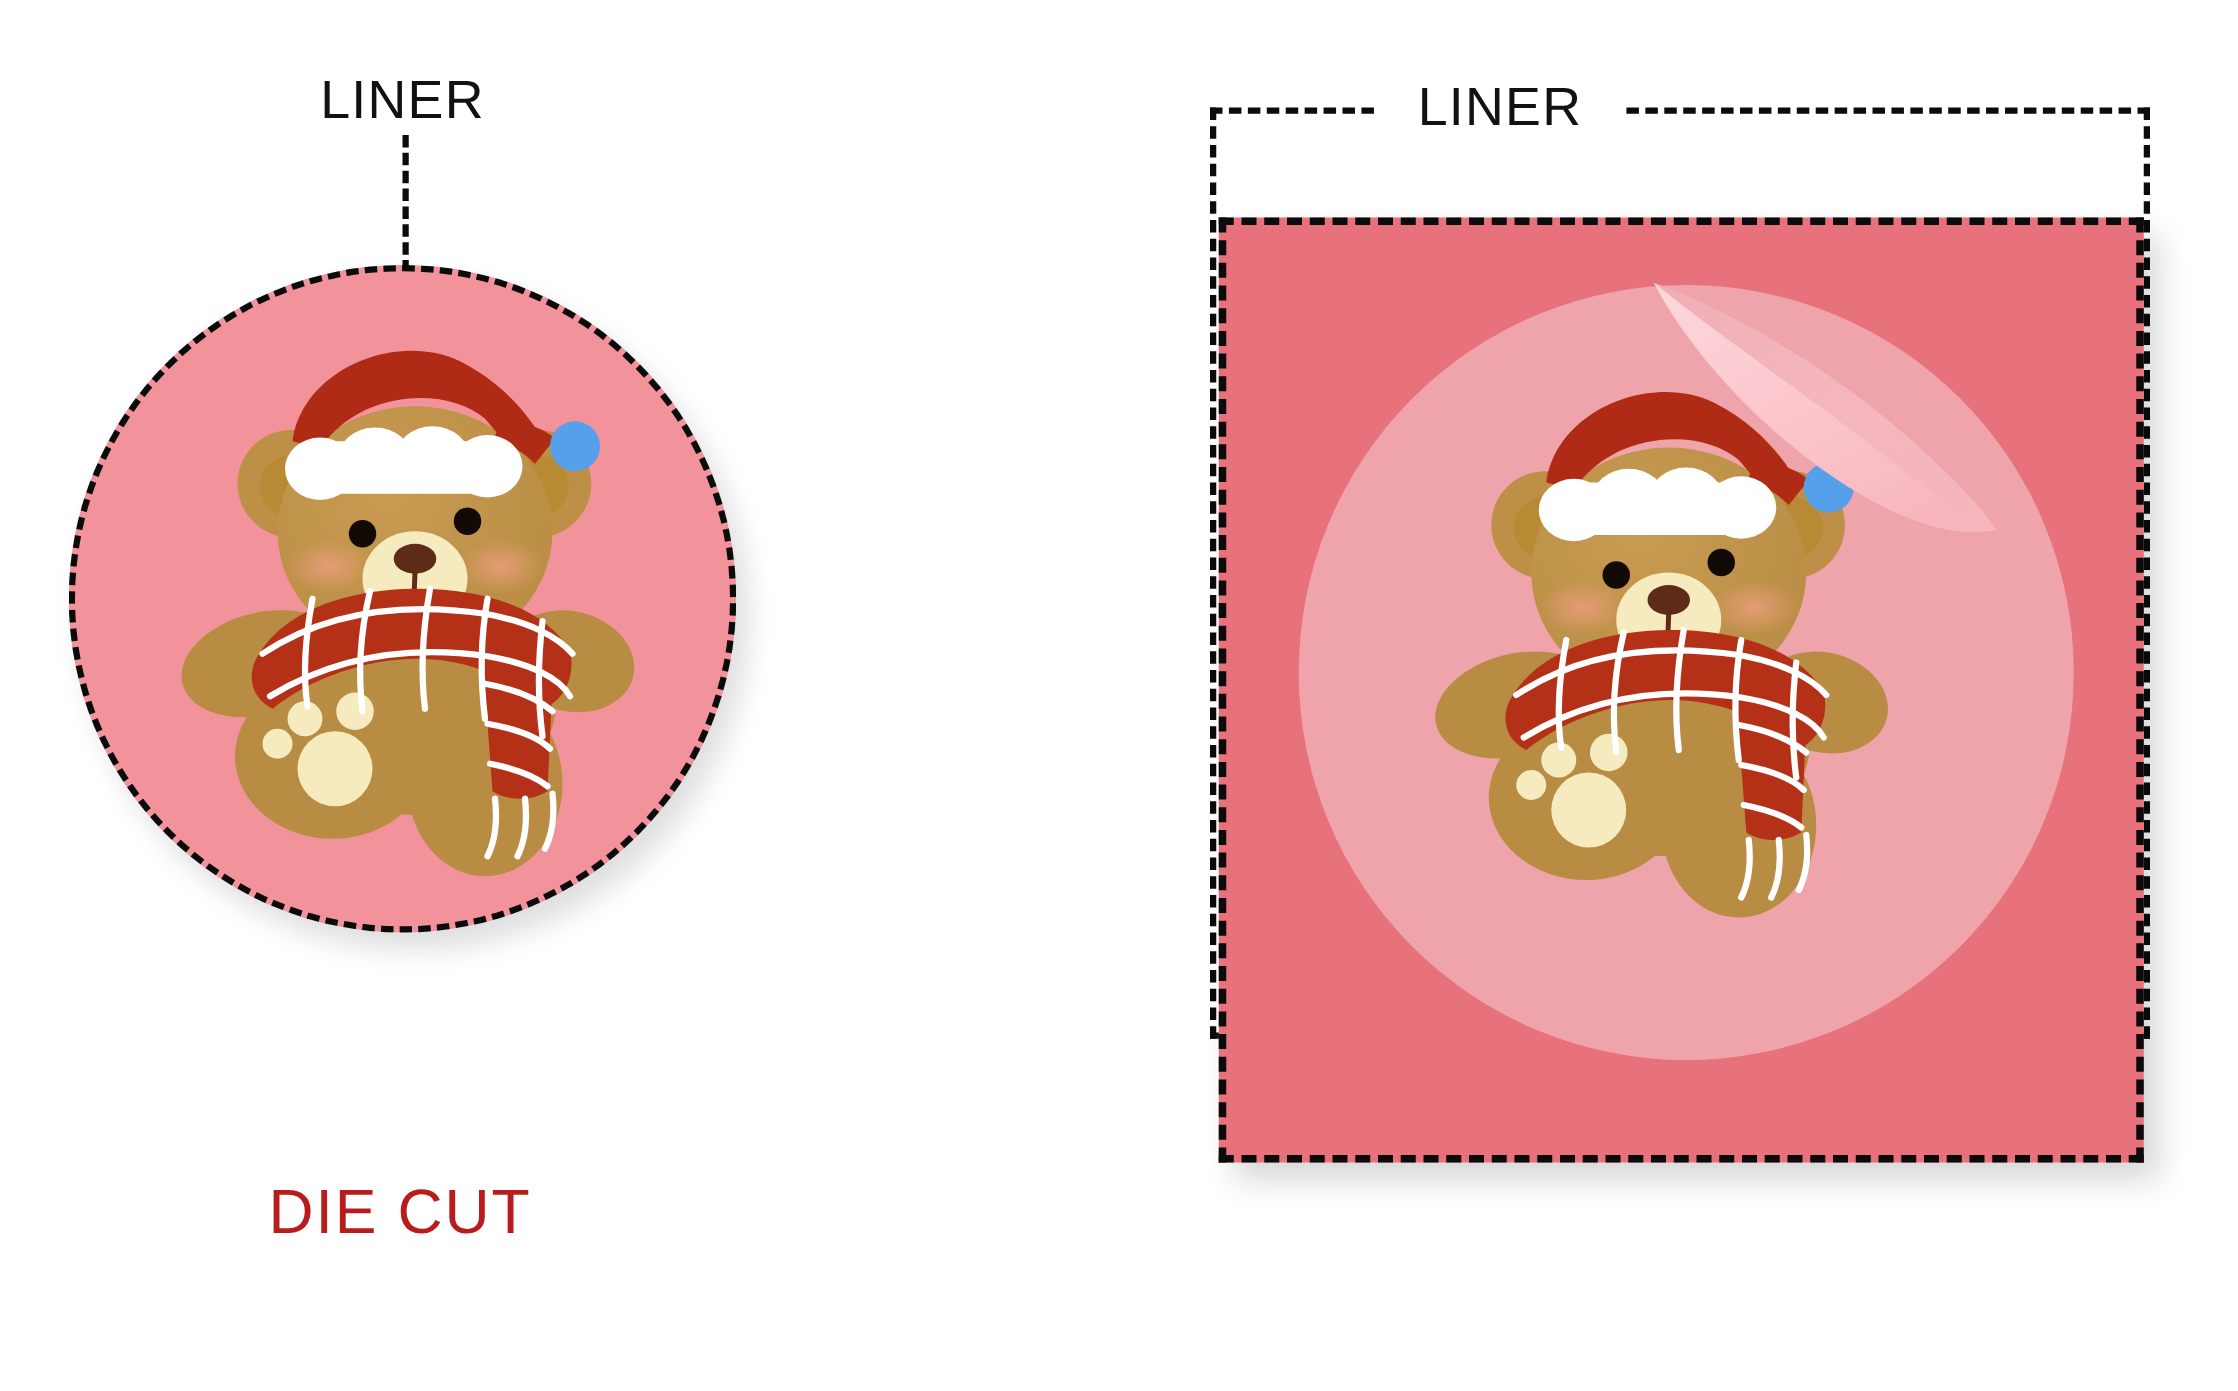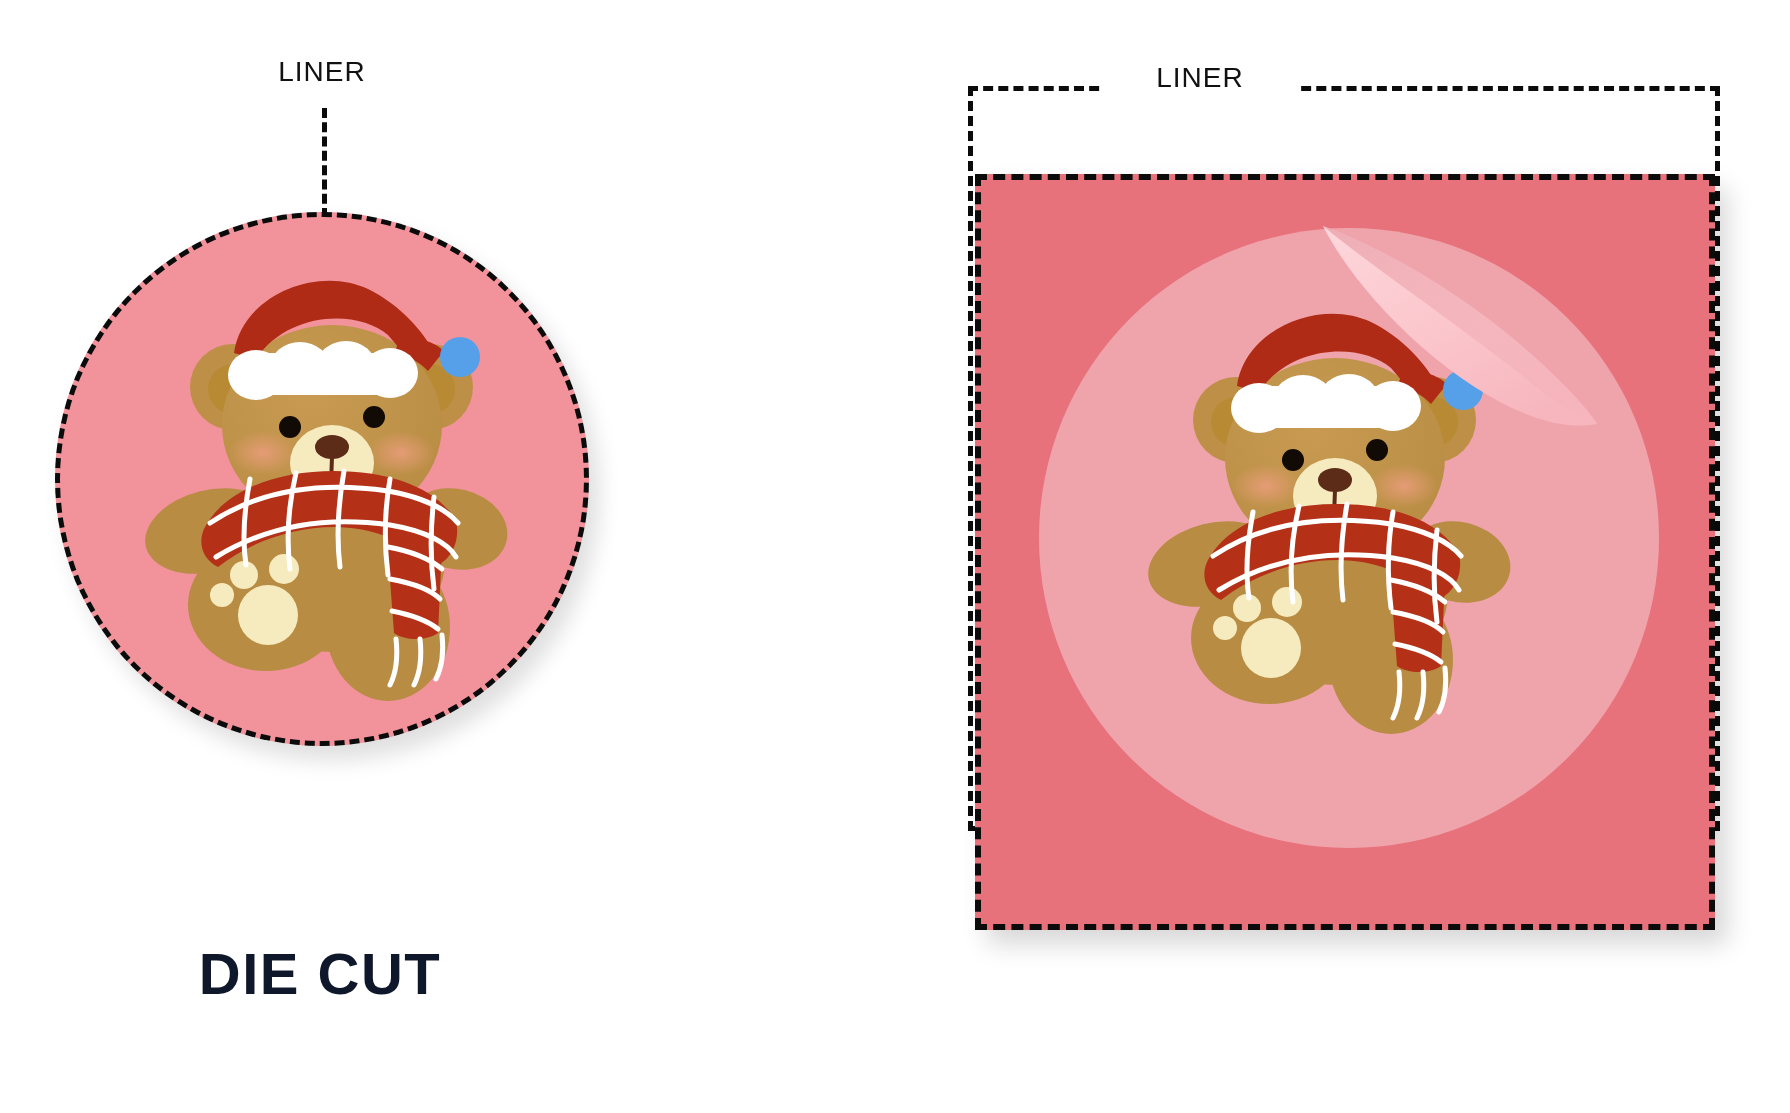--- a/index.html
+++ b/index.html
@@ -6,33 +6,33 @@
   body{
     width:1790px;height:1113px;
     font-family:"Liberation Sans","DejaVu Sans",sans-serif;
     overflow:hidden;position:relative;
   }
   .stage{position:absolute;inset:0;}
 
   
   .liner-label{
     position:absolute;
-    font-size:28px;
+    font-size:43px;
     letter-spacing:1px;
     color:#111111;
     font-weight:400;
     white-space:nowrap;
     text-align:center;
   }
   .cut-label{
     position:absolute;
-    font-size:58px;
+    font-size:50px;
     letter-spacing:1.5px;
-    color:#0f172a;
-    font-weight:700;
+    color:#b91c1c;
+    font-weight:400;
     white-space:nowrap;
     text-align:center;
   }
 
   
   #die-panel{position:absolute;left:0;top:0;width:660px;height:1113px;}
 
   .leader-line{
     position:absolute;
     border-left:5px dashed #0b0b0b;

